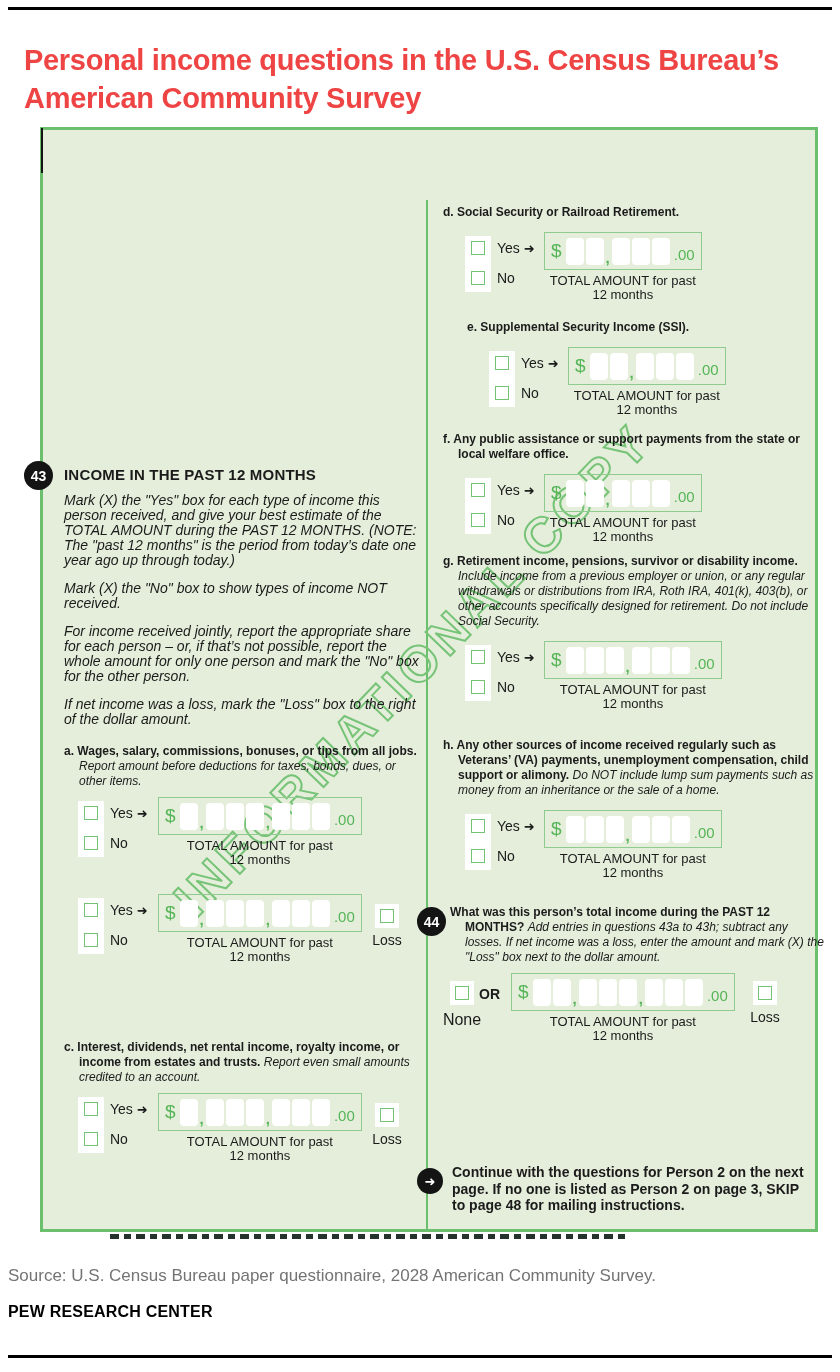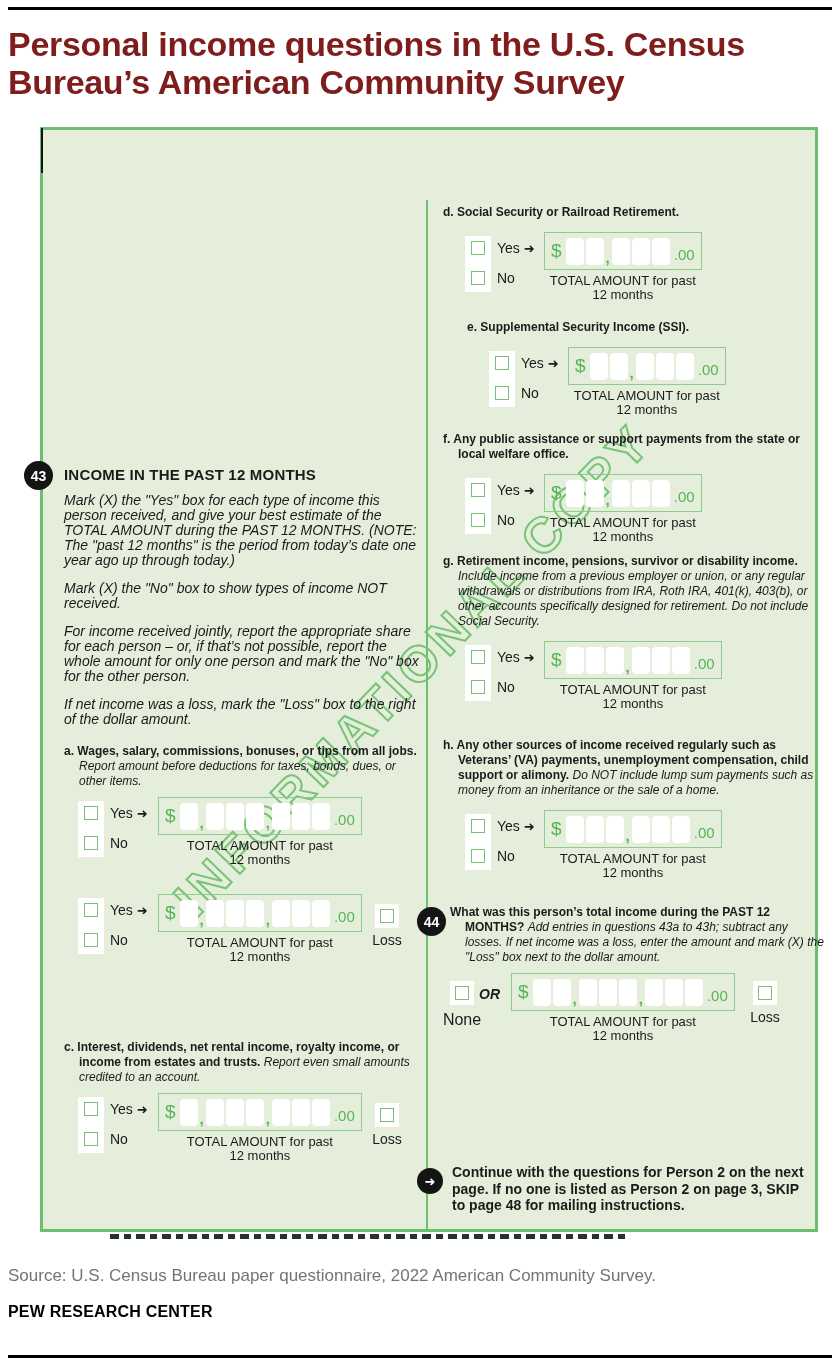--- a/index.html
+++ b/index.html
@@ -1,22 +1,22 @@
 <!DOCTYPE html>
 <html><head>
 <meta charset="utf-8">
 <style>
   html,body{margin:0;padding:0;background:#fff;}
   .page{position:relative;width:840px;height:1372px;background:#fff;overflow:hidden;
         font-family:"Liberation Sans","DejaVu Sans",sans-serif;color:#1b1b1b;}
   .rule{position:absolute;left:8px;width:824px;height:3px;background:#000;}
   #top-rule{top:7px;}
   #bottom-rule{top:1355px;}
-  .page-title{position:absolute;left:8px;top:25px;width:806px;margin:0;
-      font-size:34px;line-height:38px;font-weight:bold;letter-spacing:-0.3px;color:#7f1d1d;}
+  .page-title{position:absolute;left:8px;top:25px;width:806px;margin:16px;
+      font-size:29px;line-height:38px;font-weight:bold;letter-spacing:-0.3px;color:#ef4444;}
   
   .panel{position:absolute;left:40px;top:127px;width:772px;height:1099px;
       background:#e4eedb;border:3px solid #6cbf6c;}
   .black-tick{position:absolute;left:41px;top:128px;width:2px;height:45px;background:#141414;}
   .divider{position:absolute;left:426px;top:200px;width:2px;height:1029px;background:#6cbf6c;}
   .wm-clip{position:absolute;left:43px;top:130px;width:772px;height:1099px;overflow:hidden;pointer-events:none;}
   .watermark{position:absolute;left:20px;top:500px;width:700px;height:80px;line-height:80px;
       text-align:center;white-space:nowrap;font-weight:bold;font-size:50px;letter-spacing:5px;
       color:transparent;-webkit-text-stroke:2px #77c377;
       transform:rotate(-46deg);}
@@ -69,21 +69,21 @@
   .loss-patch{width:24px;height:24px;background:#fff;margin:0 auto;display:flex;align-items:center;justify-content:center;}
   .loss-label{font-size:14px;margin-top:4px;}
   
   #q44{position:absolute;left:415px;top:905px;width:402px;}
   #q44-badge{left:2px;top:2px;}
   #q44 .item-label{margin-left:35px;width:362px;}
   .q44-row{position:relative;height:86px;margin-top:8px;}
   .none-patch{position:absolute;left:35px;top:8px;width:24px;height:24px;background:#fff;
       display:flex;align-items:center;justify-content:center;}
   .none-label{position:absolute;left:26px;top:38px;width:42px;text-align:center;font-size:16px;}
-  .or-label{position:absolute;left:64px;top:13px;font-size:14px;font-weight:bold;font-style:italic;}
+  .or-label{position:absolute;left:64px;top:13px;font-size:14px;font-weight:bold;}
   .q44-row .amount-col{left:96px;}
   .q44-row .loss-col{left:333px;top:8px;}
   
   #continue-note{position:absolute;left:415px;top:1164px;width:404px;}
   #continue-badge{left:2px;top:4px;width:26px;height:26px;font-size:13px;}
   #continue-note p{margin:0 0 0 37px;width:362px;font-size:14px;line-height:16.5px;font-weight:bold;}
   
   .clipped-row{position:absolute;left:110px;top:1234px;width:517px;height:5px;
       background:repeating-linear-gradient(90deg,#26322c 0 9px,transparent 9px 14px,#26322c 14px 21px,transparent 21px 26px);}
   .source-line{position:absolute;left:8px;top:1266px;margin:0;font-size:17px;color:#747474;}
@@ -380,17 +380,17 @@
     </div>
   </section>
 
   <section id="continue-note">
     <span class="badge" id="continue-badge">➜</span>
     <p>Continue with the questions for Person 2 on the next page. If no one is listed as Person 2 on page 3, SKIP to page 48 for mailing instructions.</p>
   </section>
 
   <div class="clipped-row"></div>
 
-  <p class="source-line">Source: U.S. Census Bureau paper questionnaire, 2022 American Community Survey.</p>
+  <p class="source-line">Source: U.S. Census Bureau paper questionnaire, 2028 American Community Survey.</p>
   <p class="brand-line">PEW RESEARCH CENTER</p>
 
   <div class="rule" id="bottom-rule"></div>
 </div>
 
 </body></html>

